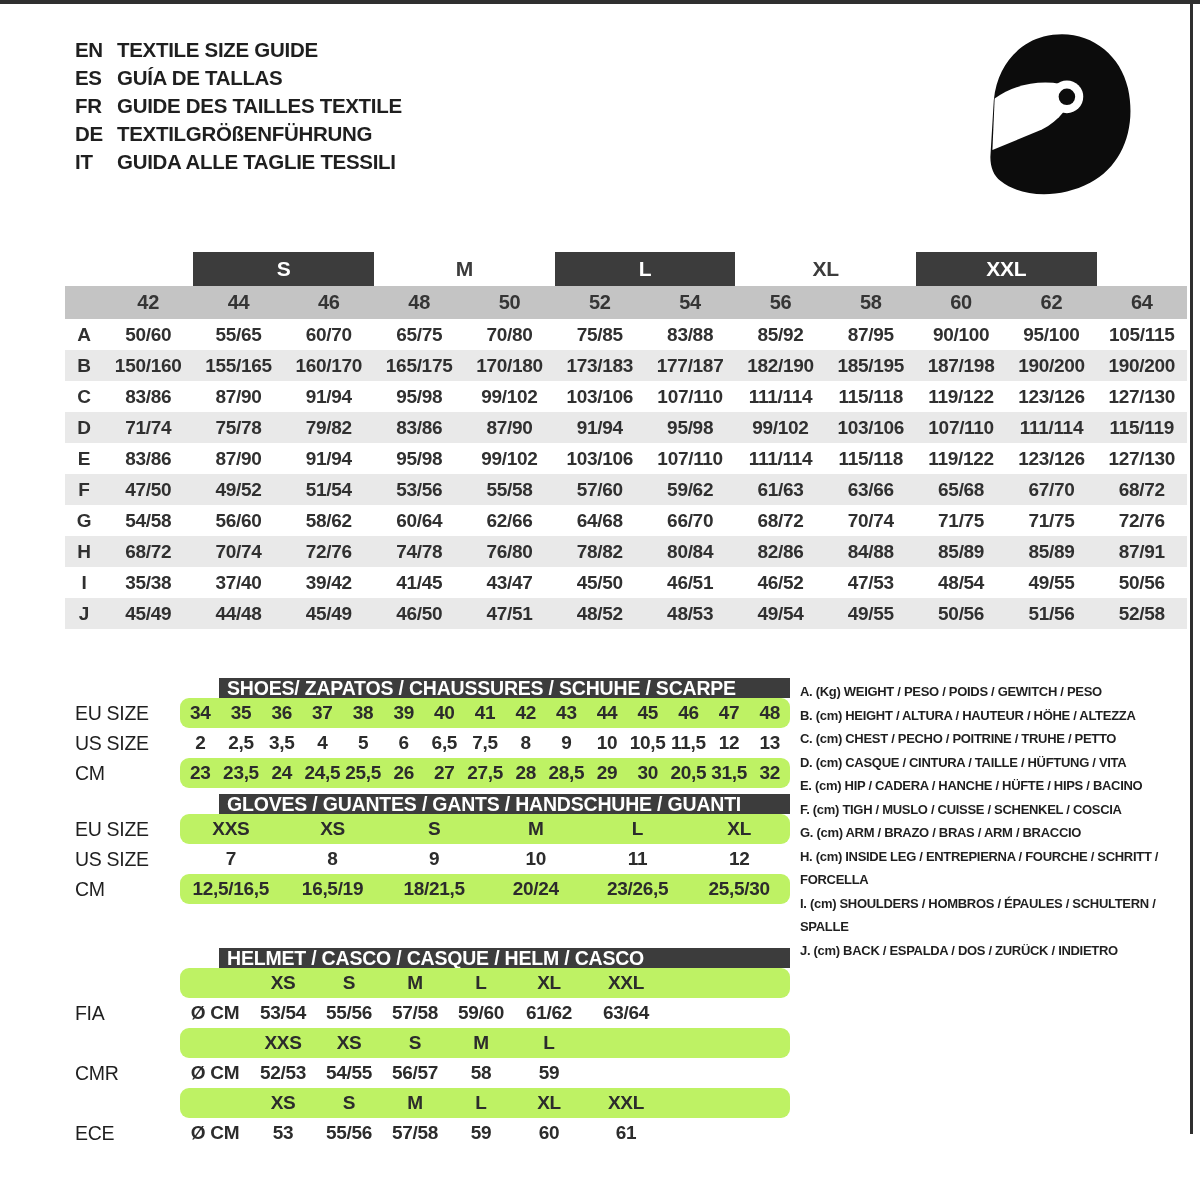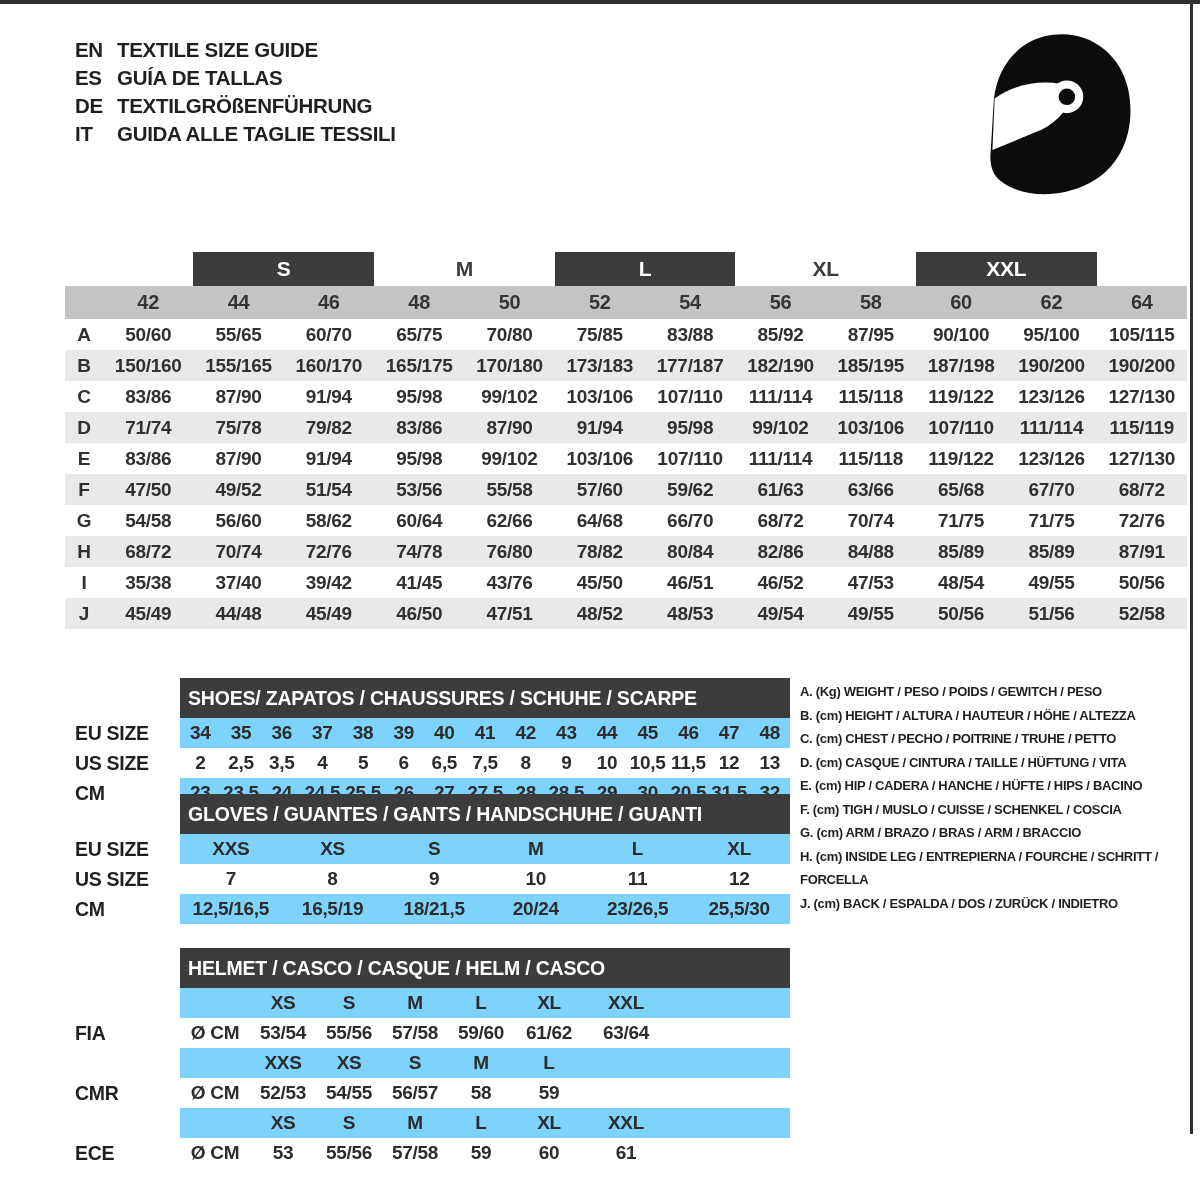--- a/index.html
+++ b/index.html
@@ -28,47 +28,51 @@
   #main-table tr.nums th { height:33px; background:#c4c4c4; font-size:20px; color:#353535; }
   #main-table tbody td { height:31px; font-size:19px; color:#303030; }
   #main-table tbody tr:nth-child(even) { background:#e9e9e9; }
 
   
   .btable { position:absolute; left:75px; width:715px; }
   #shoes-table  { top:678px; }
   #gloves-table { top:794px; }
   #helmet-table { top:948px; }
   .brow { display:flex; align-items:stretch; }
-  .trow { height:40px; }
+  .trow { height:20px;gap:39px; }
   .drow { height:30px; }
-  .bgutter { width:105px; display:flex; align-items:center; font-size:19.5px; font-weight:bold; letter-spacing:-0.3px; color:#1f1f1f; }
+  .bgutter { width:105px; display:flex; align-items:center; font-size:19.5px; font-weight:normal; letter-spacing:-0.3px; color:#1f1f1f; }
   .btitle { flex:1; background:#3c3c3c; color:#fff; display:flex; align-items:center; padding-left:8px; font-size:19.5px; font-weight:bold; letter-spacing:-0.2px; }
   .bcells { flex:1; display:flex; }
   .bcells.grid { display:grid; grid-template-columns:70px 66px 66px 66px 66px 70px 84px 1fr; }
-  .bcells.shaded { background:#7dd3fc; }
+  .bcells.shaded { background:#bef264;border-radius:9px; }
   .bcell { flex:1; display:flex; align-items:center; justify-content:center; font-size:19px; font-weight:bold; letter-spacing:-0.3px; color:#2c2c2c; }
 
   
   #legend { position:absolute; left:800px; top:680px; width:398px; }
   .legend-item { font-size:13px; font-weight:bold; line-height:23.5px; letter-spacing:-0.3px; color:#1f1f1f; }
 </style>
 </head>
 <body>
 
 <div id="top-edge"></div>
 <div id="right-edge"></div>
 
 <div id="lang-list">
     <div class="lang-row">
       <span class="lang-code">EN</span>
       <span class="lang-label">TEXTILE SIZE GUIDE</span>
     </div>
     <div class="lang-row">
       <span class="lang-code">ES</span>
       <span class="lang-label">GUÍA DE TALLAS</span>
+    </div>
+    <div class="lang-row">
+      <span class="lang-code">FR</span>
+      <span class="lang-label">GUIDE DES TAILLES TEXTILE</span>
     </div>
     <div class="lang-row">
       <span class="lang-code">DE</span>
       <span class="lang-label">TEXTILGRÖßENFÜHRUNG</span>
     </div>
     <div class="lang-row">
       <span class="lang-code">IT</span>
       <span class="lang-label">GUIDA ALLE TAGLIE TESSILI</span>
     </div>
   </div>
@@ -242,21 +246,21 @@
         <td>85/89</td>
         <td>85/89</td>
         <td>87/91</td>
       </tr>
       <tr>
         <td>I</td>
         <td>35/38</td>
         <td>37/40</td>
         <td>39/42</td>
         <td>41/45</td>
-        <td>43/76</td>
+        <td>43/47</td>
         <td>45/50</td>
         <td>46/51</td>
         <td>46/52</td>
         <td>47/53</td>
         <td>48/54</td>
         <td>49/55</td>
         <td>50/56</td>
       </tr>
       <tr>
         <td>J</td>
@@ -460,14 +464,15 @@
 
 <div id="legend">
     <div class="legend-item">A. (Kg) WEIGHT / PESO / POIDS / GEWITCH / PESO</div>
     <div class="legend-item">B. (cm) HEIGHT / ALTURA / HAUTEUR / HÖHE / ALTEZZA</div>
     <div class="legend-item">C. (cm) CHEST / PECHO / POITRINE / TRUHE / PETTO</div>
     <div class="legend-item">D. (cm) CASQUE / CINTURA / TAILLE / HÜFTUNG / VITA</div>
     <div class="legend-item">E. (cm) HIP / CADERA / HANCHE / HÜFTE / HIPS / BACINO</div>
     <div class="legend-item">F. (cm) TIGH / MUSLO / CUISSE / SCHENKEL / COSCIA</div>
     <div class="legend-item">G. (cm) ARM / BRAZO / BRAS / ARM / BRACCIO</div>
     <div class="legend-item">H. (cm) INSIDE LEG / ENTREPIERNA / FOURCHE / SCHRITT / FORCELLA</div>
+    <div class="legend-item">I. (cm) SHOULDERS / HOMBROS / ÉPAULES / SCHULTERN / SPALLE</div>
     <div class="legend-item">J. (cm) BACK / ESPALDA / DOS / ZURÜCK / INDIETRO</div>
   </div>
 
 </body></html>

